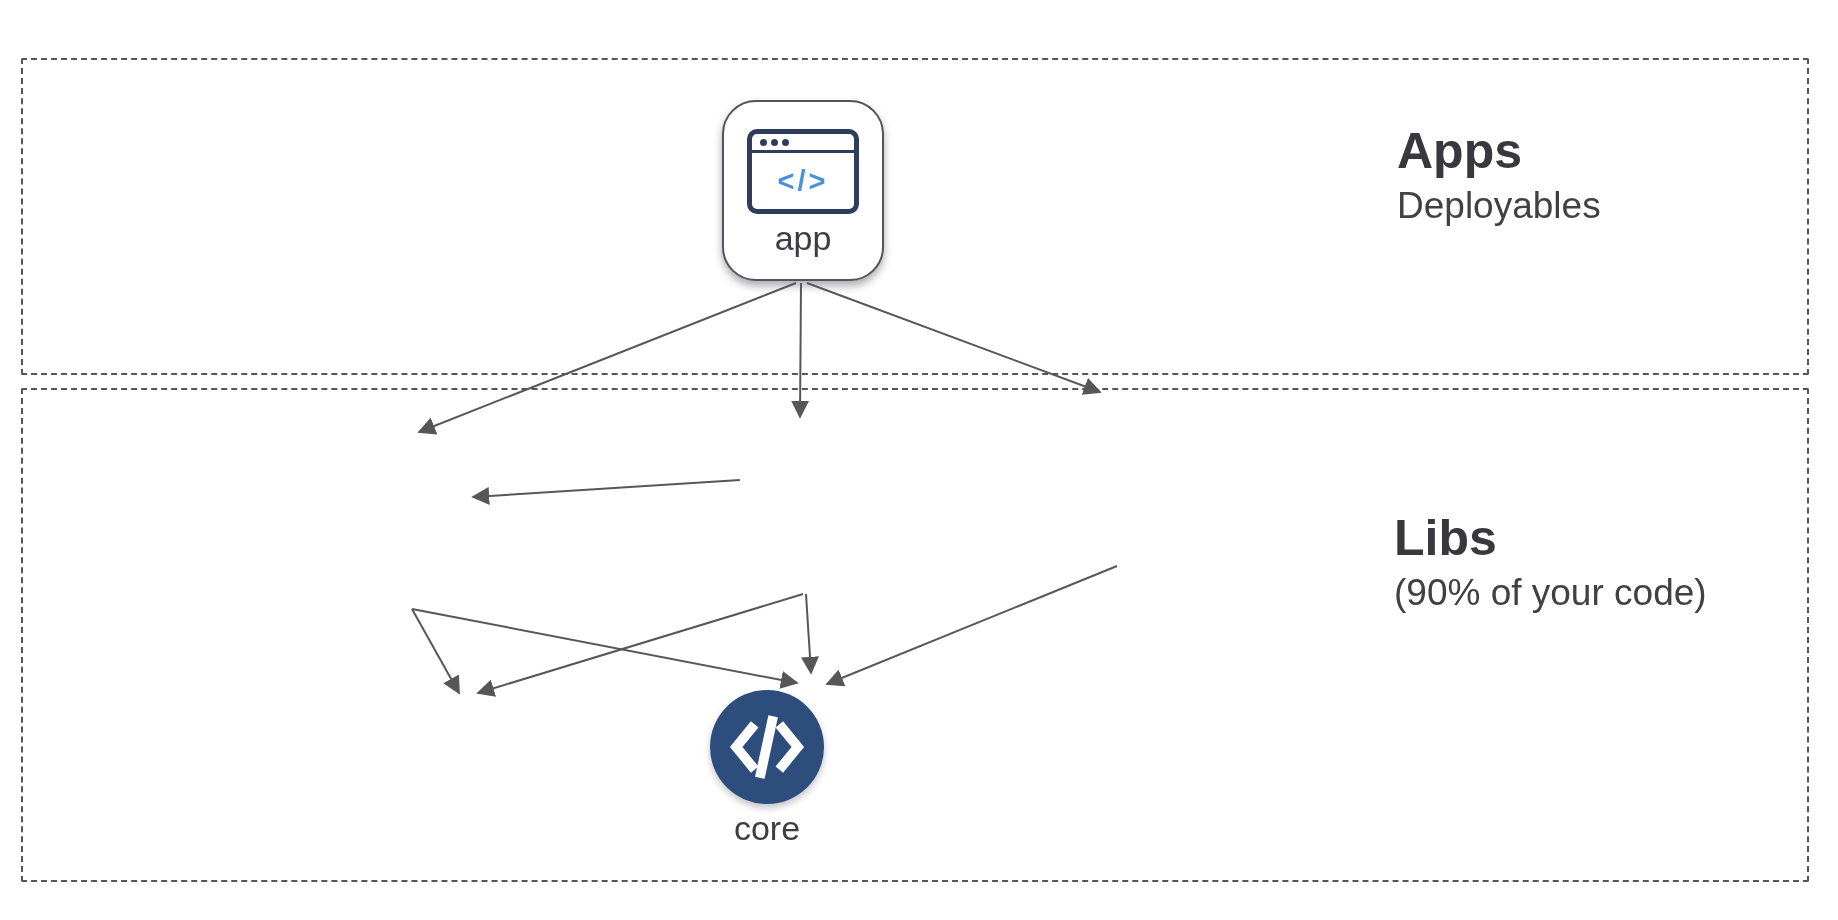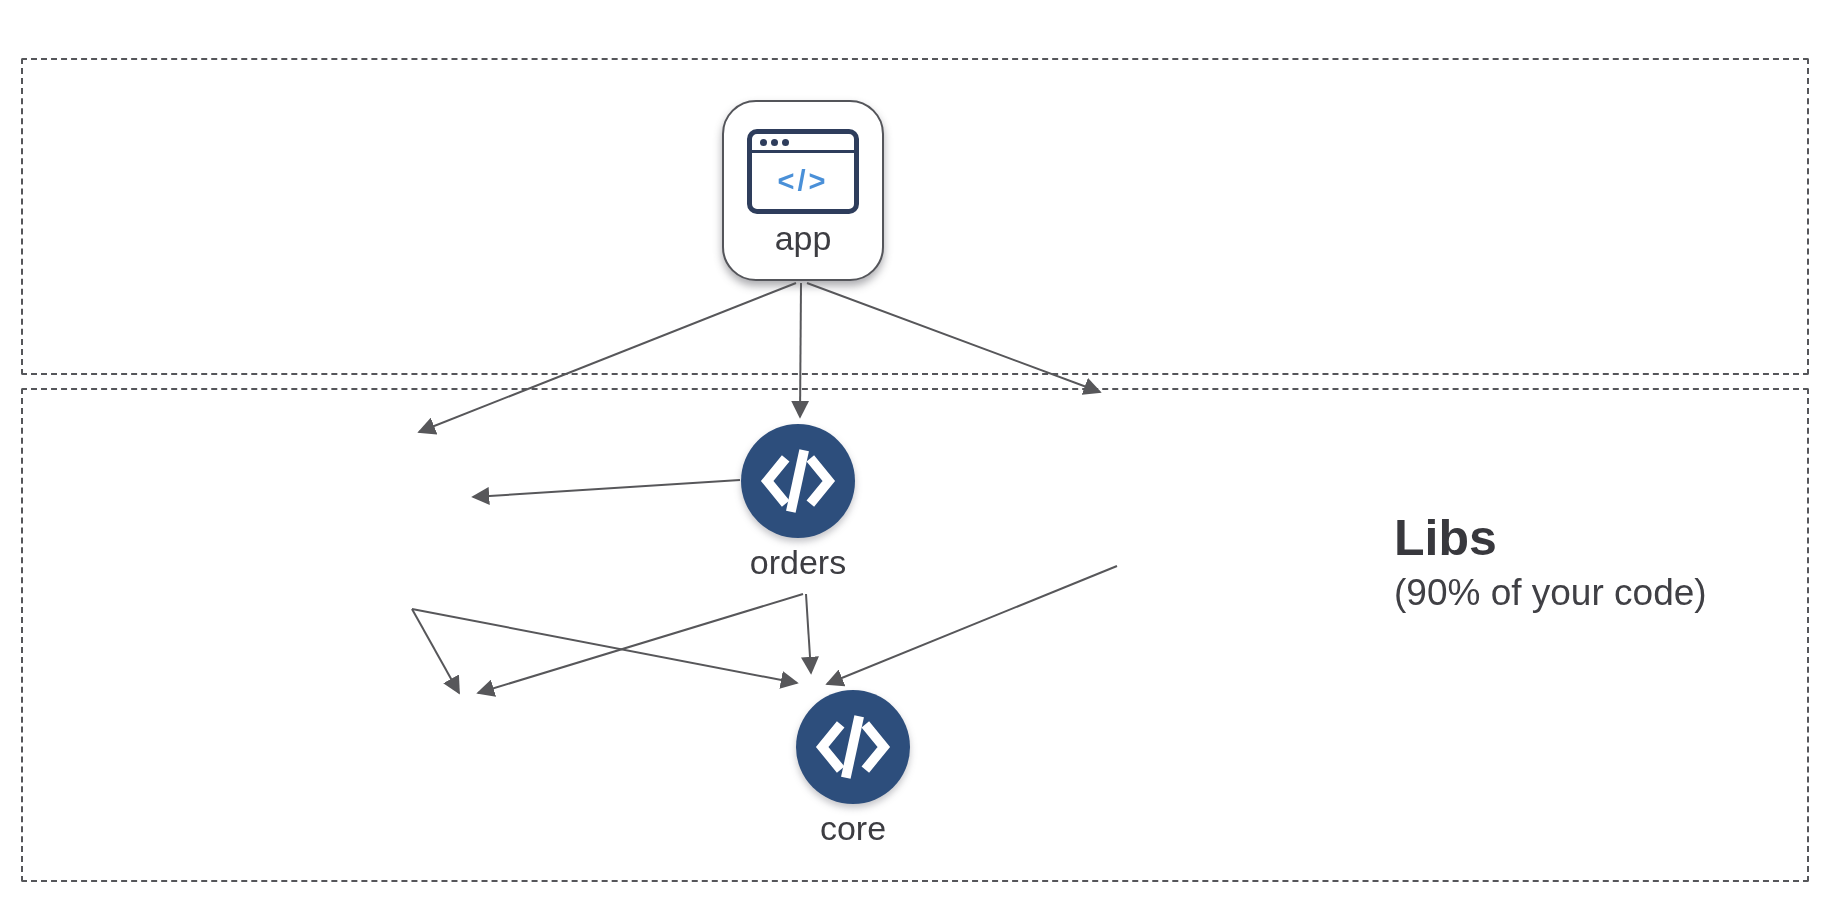--- a/index.html
+++ b/index.html
@@ -56,20 +56,24 @@
   #edge-svg line{stroke:var(--arrow);stroke-width:2;}
 </style>
 </head>
 <body>
 
 <div id="stage">
 
   <div class="section-box" id="apps-box"></div>
   <div class="section-box" id="libs-box"></div>
 
+  <div class="section-label" id="apps-label">
+    <div class="section-title">Apps</div>
+    <div class="section-subtitle">Deployables</div>
+  </div>
   <div class="section-label" id="libs-label">
     <div class="section-title">Libs</div>
     <div class="section-subtitle">(90% of your code)</div>
   </div>
 
   <div id="app-node">
     <div class="browser-icon">
       <div class="browser-head">
         <span class="dot"></span>
         <span class="dot"></span>
@@ -91,31 +95,21 @@
   <line x1="796" y1="283" x2="419" y2="432" marker-end="url(#arrowhead)"></line>
       <line x1="801" y1="283" x2="800" y2="417" marker-end="url(#arrowhead)"></line>
       <line x1="807" y1="283" x2="1100" y2="392" marker-end="url(#arrowhead)"></line>
       <line x1="740" y1="480" x2="473" y2="497" marker-end="url(#arrowhead)"></line>
       <line x1="412" y1="609" x2="459" y2="693" marker-end="url(#arrowhead)"></line>
       <line x1="412" y1="609" x2="797" y2="683" marker-end="url(#arrowhead)"></line>
       <line x1="803" y1="594" x2="478" y2="693" marker-end="url(#arrowhead)"></line>
       <line x1="806" y1="594" x2="811" y2="673" marker-end="url(#arrowhead)"></line>
       <line x1="1117" y1="566" x2="827" y2="684" marker-end="url(#arrowhead)"></line>
     </svg>
-    <div class="lib-node" style="left: 741px; top: 424px;">
-    <div class="lib-circle">
-      <svg width="78" height="66" viewBox="0 0 76 64" style="overflow:visible">
-        <polyline points="26,10 8,32 26,54" fill="none" stroke="#ffffff" stroke-width="9.5"></polyline>
-        <polyline points="50,10 68,32 50,54" fill="none" stroke="#ffffff" stroke-width="9.5"></polyline>
-        <line x1="44" y1="2" x2="31" y2="62" stroke="#ffffff" stroke-width="9.5"></line>
-      </svg>
-    </div>
-    <div class="lib-label">orders</div>
-  </div>
-    <div class="lib-node" style="left: 796px; top: 690px;">
+    <div class="lib-node" style="left: 710px; top: 690px;">
     <div class="lib-circle">
       <svg width="78" height="66" viewBox="0 0 76 64" style="overflow:visible">
         <polyline points="26,10 8,32 26,54" fill="none" stroke="#ffffff" stroke-width="9.5"></polyline>
         <polyline points="50,10 68,32 50,54" fill="none" stroke="#ffffff" stroke-width="9.5"></polyline>
         <line x1="44" y1="2" x2="31" y2="62" stroke="#ffffff" stroke-width="9.5"></line>
       </svg>
     </div>
     <div class="lib-label">core</div>
   </div>
   </div>

